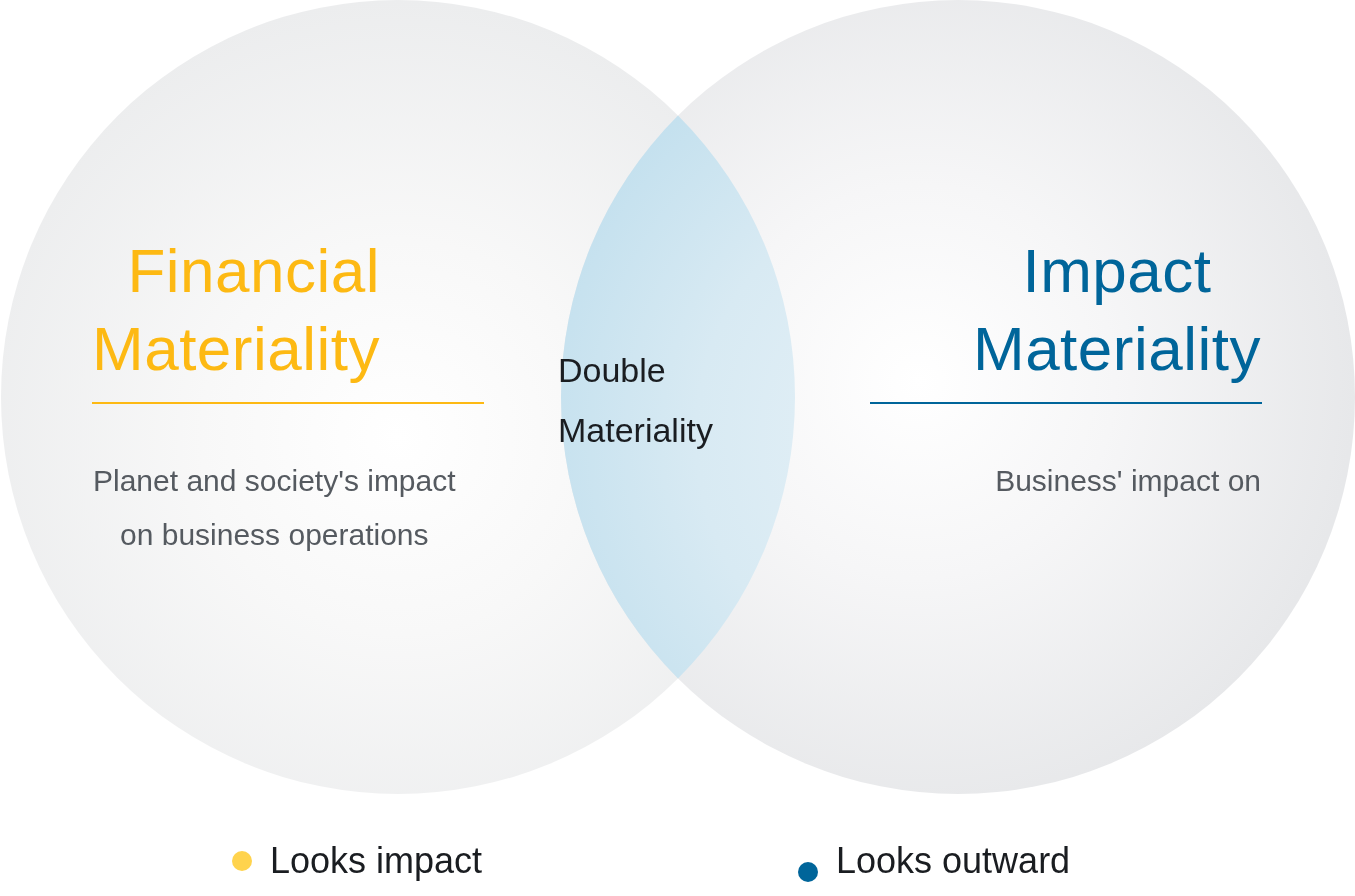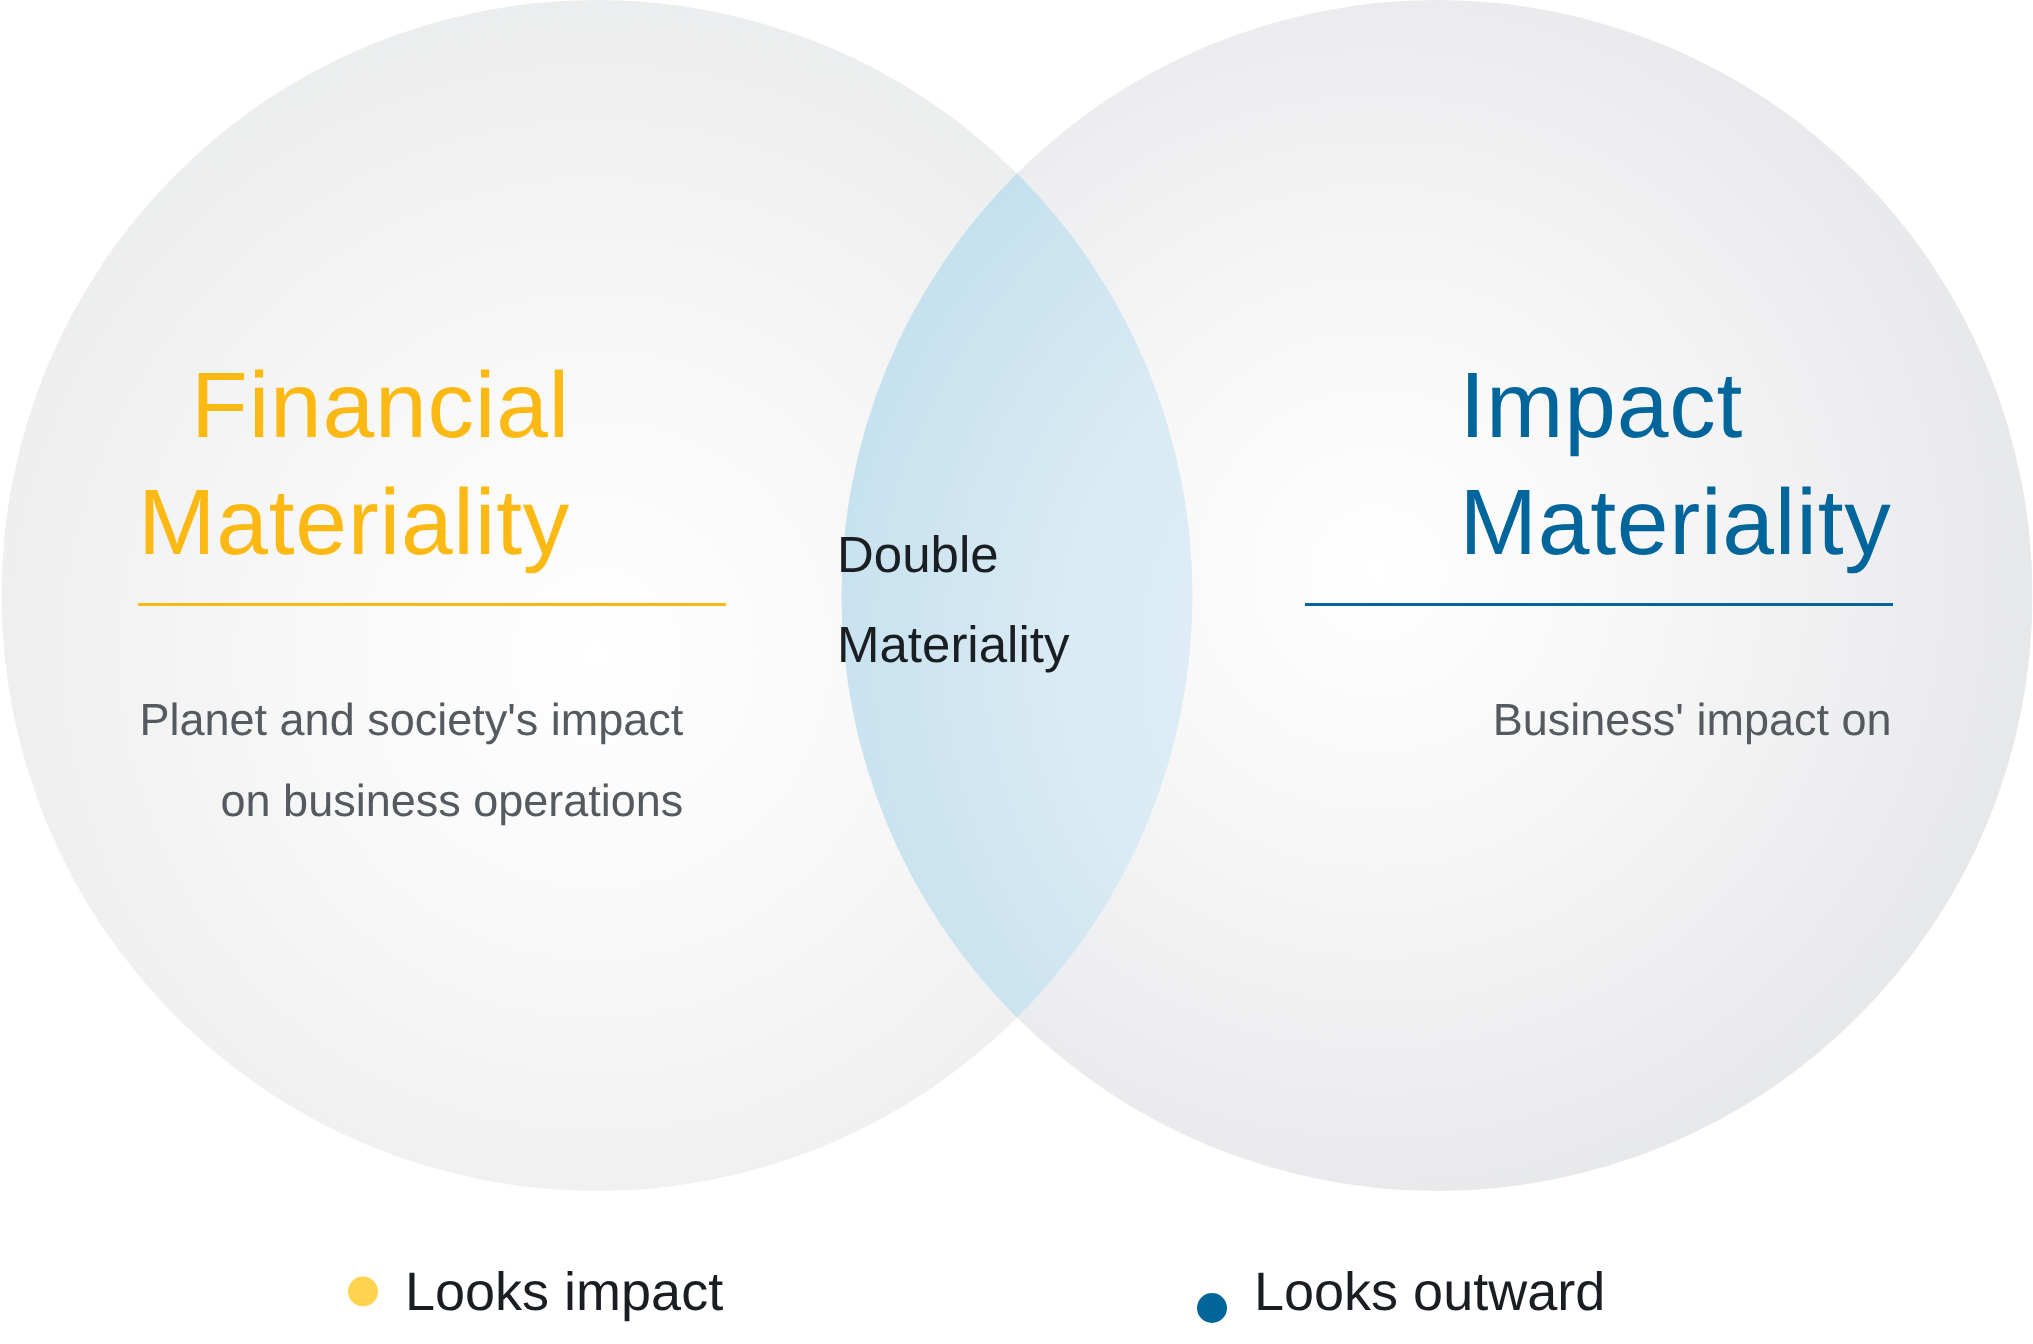--- a/index.html
+++ b/index.html
@@ -1,27 +1,27 @@
 <!DOCTYPE html>
 <html><head>
   <meta charset="utf-8">
   <style>
     html, body { margin: 0; padding: 0; background: #ffffff; }
     body { width: 1355px; height: 896px; position: relative; overflow: hidden; font-family: "Liberation Sans", "DejaVu Sans", sans-serif; }
     svg.venn { position: absolute; left: 0; top: 0; }
     .title { position: absolute; font-size: 62px; line-height: 78px; font-weight: 400; letter-spacing: 0.5px; }
     .title span { display: block; }
     .title-left { left: 92px; top: 232px; text-align: right; }
-    .title-right { right: 94px; top: 232px; text-align: left; }
+    .title-right { right: 94px; top: 232px; text-align: center; }
     .rule { position: absolute; height: 2px; top: 402px; }
     .rule-left { left: 92px; width: 392px; }
     .rule-right { left: 870px; width: 392px; }
     .desc { position: absolute; font-size: 30px; line-height: 54px; color: #555a60; }
     .desc span { display: block; white-space: nowrap; }
-    .desc-left { left: 93px; top: 454px; text-align: right; }
+    .desc-left { left: 93px; top: 454px; text-align: center; }
     .desc-right { right: 94px; top: 454px; text-align: right; }
     .center-label { position: absolute; left: 558px; width: 240px; top: 340px; font-size: 34px; line-height: 60px; color: #1a1d21; }
     .center-label span { display: block; }
     .legend-item { position: absolute; top: 840px; display: flex; align-items: center; font-size: 36px; color: #1a1d21; }
     .legend-item .dot { width: 20px; height: 20px; border-radius: 50%; margin-right: 18px; }
     .legend-inward { left: 232px; }
     .legend-outward { left: 798px; align-items: flex-end; }
   </style>
 </head>
 <body>

